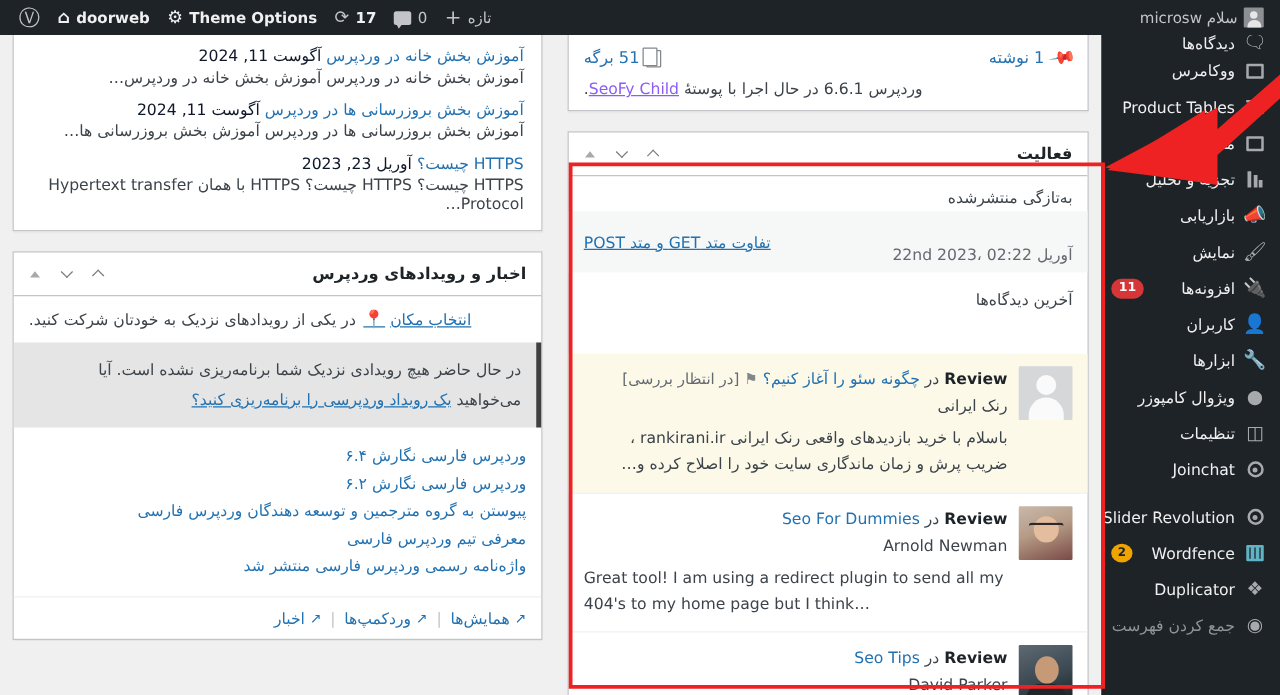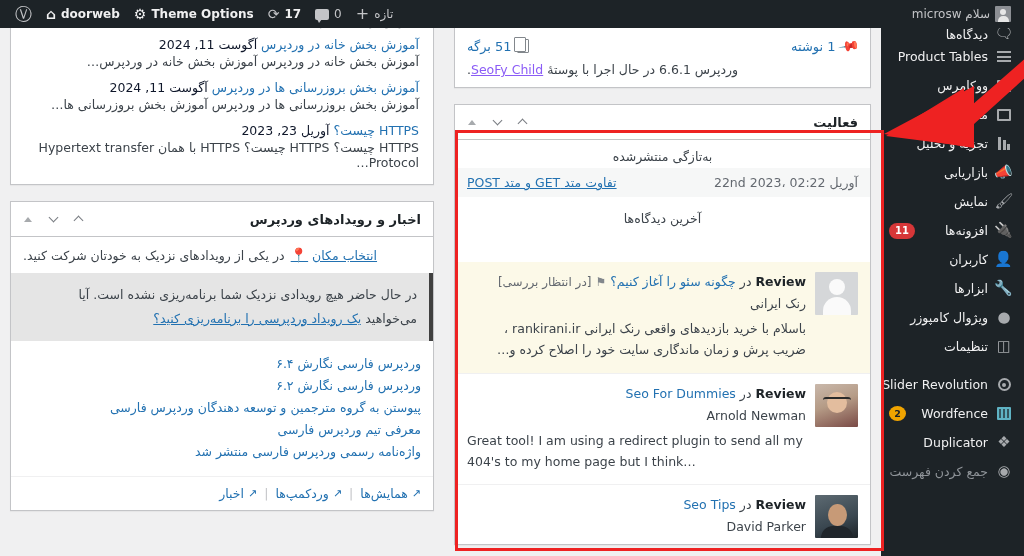--- a/index.html
+++ b/index.html
@@ -136,26 +136,26 @@
   .pin-ico { color: #82878c; font-size: 14px; transform: rotate(35deg); display:inline-block;}
   .page-ico {
     width: 12px; height: 14px; border: 1.8px solid #82878c; border-radius: 1px;
     display: inline-block; position: relative;
   }
   .page-ico::after{content:"";position:absolute;right:2px;top:-3px;width:10px;height:13px;border:1.8px solid #82878c;border-radius:1px;background:#fff;}
   .glance-version { font-size: 12.5px; color: #3c434a; text-align: left; }
   .glance-version a { color: #8b5cf6; }
 
   
-  .act-section-title { font-size: 12.5px; color: #3c434a; padding: 9px 12px 4px; text-align: center; }
+  .act-section-title { font-size: 12.5px; color: #3c434a; padding: 9px 12px 4px; }
   .act-row {
     display: flex; justify-content: space-between; align-items: center;
     background: #f6f7f7; padding: 7px 12px; font-size: 12.5px;
   }
-  .act-time { color: #646970; }
+  .act-time { color: #646970; margin-top: 20px; }
   .act-link { color: #2271b1; }
 
   .comments-wrap { padding: 0 0 6px; }
   .comment {
     display: flex; gap: 9px; padding: 10px 12px 12px; align-items: flex-start;
     border-top: 1px solid #f0f0f1;
   }
   .comment.pending { background: #fcf9e8; border-top: none; margin-top: 32px; }
   .avatar-ph {
     width: 43px; height: 43px; flex: 0 0 43px; background: #d5d7d9; border-radius: 1px;
@@ -261,38 +261,38 @@
 
   <nav class="sidebar">
 
     <div class="menu-item" style="height:14px;overflow:hidden;align-items:flex-end;">
       <span class="menu-icon">🗨</span>
       <span class="mlabel">دیدگاه‌ها</span>
     </div>
 
     <div class="menu-item">
       <span class="menu-icon">
+        <span class="g-square" style="border-color:#a7aaad;"></span>
+      </span>
+      <span class="mlabel">ووکامرس</span>
+    </div>
+
+    <div class="menu-item">
+      <span class="menu-icon">
         <span class="g-hamb">
             <i></i>
             <i></i>
             <i></i>
           </span>
       </span>
       <span class="mlabel">Product Tables</span>
     </div>
 
     <div class="menu-item">
       <span class="menu-icon">
-        <span class="g-square" style="border-color:#a7aaad;"></span>
-      </span>
-      <span class="mlabel">ووکامرس</span>
-    </div>
-
-    <div class="menu-item">
-      <span class="menu-icon">
         <span class="g-square"></span>
       </span>
       <span class="mlabel">محصولات</span>
     </div>
 
     <div class="menu-item">
       <span class="menu-icon">
         <span class="g-bars">
             <i style="height:6px"></i>
             <i style="height:10px"></i>
@@ -331,20 +331,26 @@
     <div class="menu-item">
       <span class="menu-icon">●</span>
       <span class="mlabel">ویژوال کامپوزر</span>
     </div>
 
     <div class="menu-item">
       <span class="menu-icon">◫</span>
       <span class="mlabel">تنظیمات</span>
     </div>
 
+    <div class="menu-item">
+      <span class="menu-icon">
+        <span class="g-circle"></span>
+      </span>
+      <span class="mlabel">Joinchat</span>
+    </div>
 
     <div class="menu-sep"></div>
 
     <div class="menu-item">
       <span class="menu-icon">
         <span class="g-circle"></span>
       </span>
       <span class="mlabel">Slider Revolution</span>
     </div>
 

